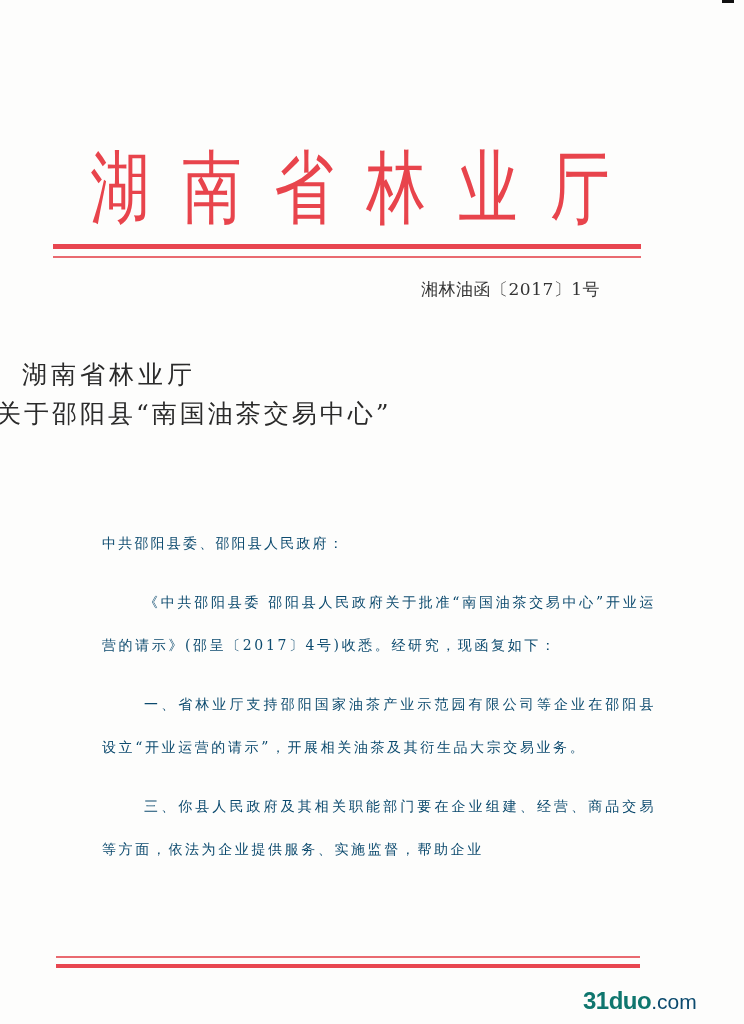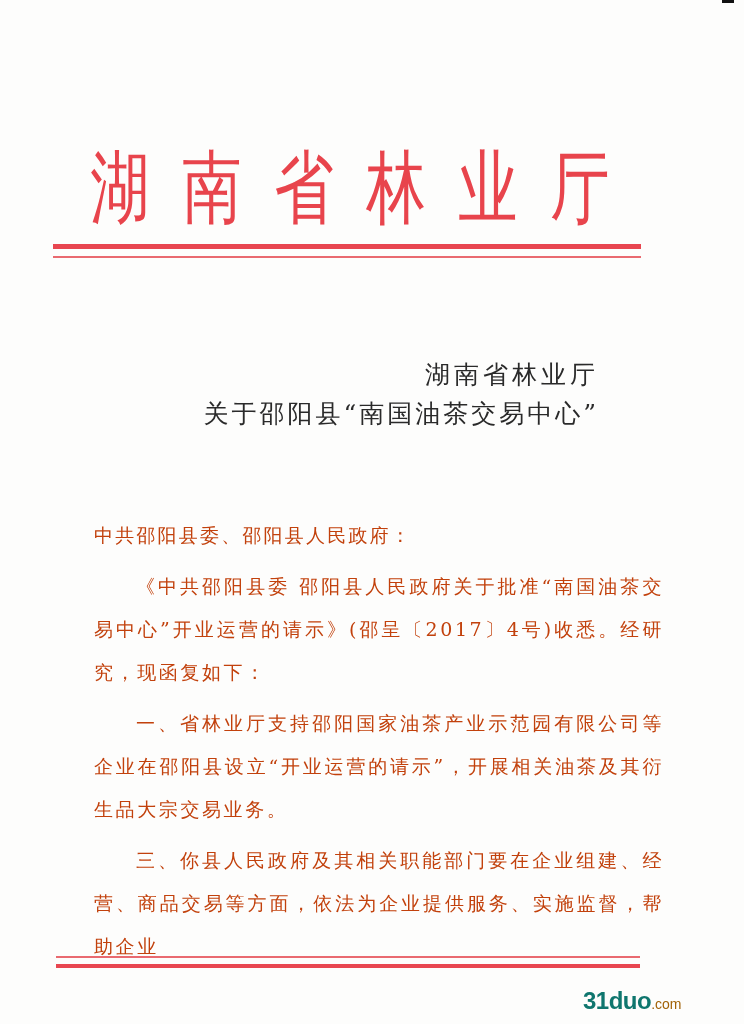--- a/index.html
+++ b/index.html
@@ -69,67 +69,67 @@
       font-size: 17px;
       line-height: 24px;
       color: #333;
       letter-spacing: 0.5px;
     }
     .doc-title {
       position: absolute;
       left: 0;
       width: 599px;
       top: 355px;
-      text-align: right;
+      text-align: left;
     }
     .doc-title-line {
       display: block;
       font-size: 25px;
       line-height: 39px;
       color: #2a2a2a;
       letter-spacing: 4px;
     }
     .doc-title-line.l1 { margin-left: 22px; }
     .doc-title-line.l2 { margin-left: -4px; letter-spacing: 3px; }
     .doc-title-line.l3 { margin-left: 4px; }
 
     .body {
       position: absolute;
       left: 86px;
       top: 506px;
       width: 586px;
     }
     .para {
-      font-size: 19px;
+      font-size: 14px;
       line-height: 43px;
-      color: #c2410c;
+      color: #0c4a6e;
       letter-spacing: 2.6px;
       text-align: justify;
-      margin: 8px;
+      margin: 16px;
     }
     .salutation { letter-spacing: 2.2px; }
     .indent { text-indent: 42px; }
 
     .watermark {
       position: absolute;
       left: 583px;
       top: 987px;
       font-family: "Liberation Sans", "DejaVu Sans", sans-serif;
       font-size: 24px;
       line-height: 28px;
       white-space: nowrap;
     }
     .wm-brand {
       color: #0f766e;
       font-weight: bold;
       letter-spacing: -0.5px;
     }
     .wm-tld {
-      color: #a16207;
-      font-size: 14px;
+      color: #0c4a6e;
+      font-size: 21px;
     }
   </style>
 </head>
 <body>
 
 <div class="page">
 
   <div class="scan-artifact"></div>
 
   <div class="masthead">
@@ -137,20 +137,21 @@
     <span class="masthead-char">南</span>
     <span class="masthead-char">省</span>
     <span class="masthead-char">林</span>
     <span class="masthead-char">业</span>
     <span class="masthead-char">厅</span>
   </div>
 
   <div class="rule rule-thick-top"></div>
   <div class="rule rule-thin-top"></div>
 
+  <div class="doc-number">湘林油函〔2017〕1号</div>
 
   <div class="doc-title">
     <span class="doc-title-line l1">湖南省林业厅</span>
     <span class="doc-title-line l2">关于邵阳县“南国油茶交易中心”</span>
   </div>
 
   <div class="body">
     <p class="para salutation">中共邵阳县委、邵阳县人民政府：</p>
     <p class="para indent">《中共邵阳县委 邵阳县人民政府关于批准“南国油茶交易中心”开业运营的请示》(邵呈〔2017〕4号)收悉。经研究，现函复如下：</p>
     <p class="para indent">一、省林业厅支持邵阳国家油茶产业示范园有限公司等企业在邵阳县设立“开业运营的请示”，开展相关油茶及其衍生品大宗交易业务。</p>

